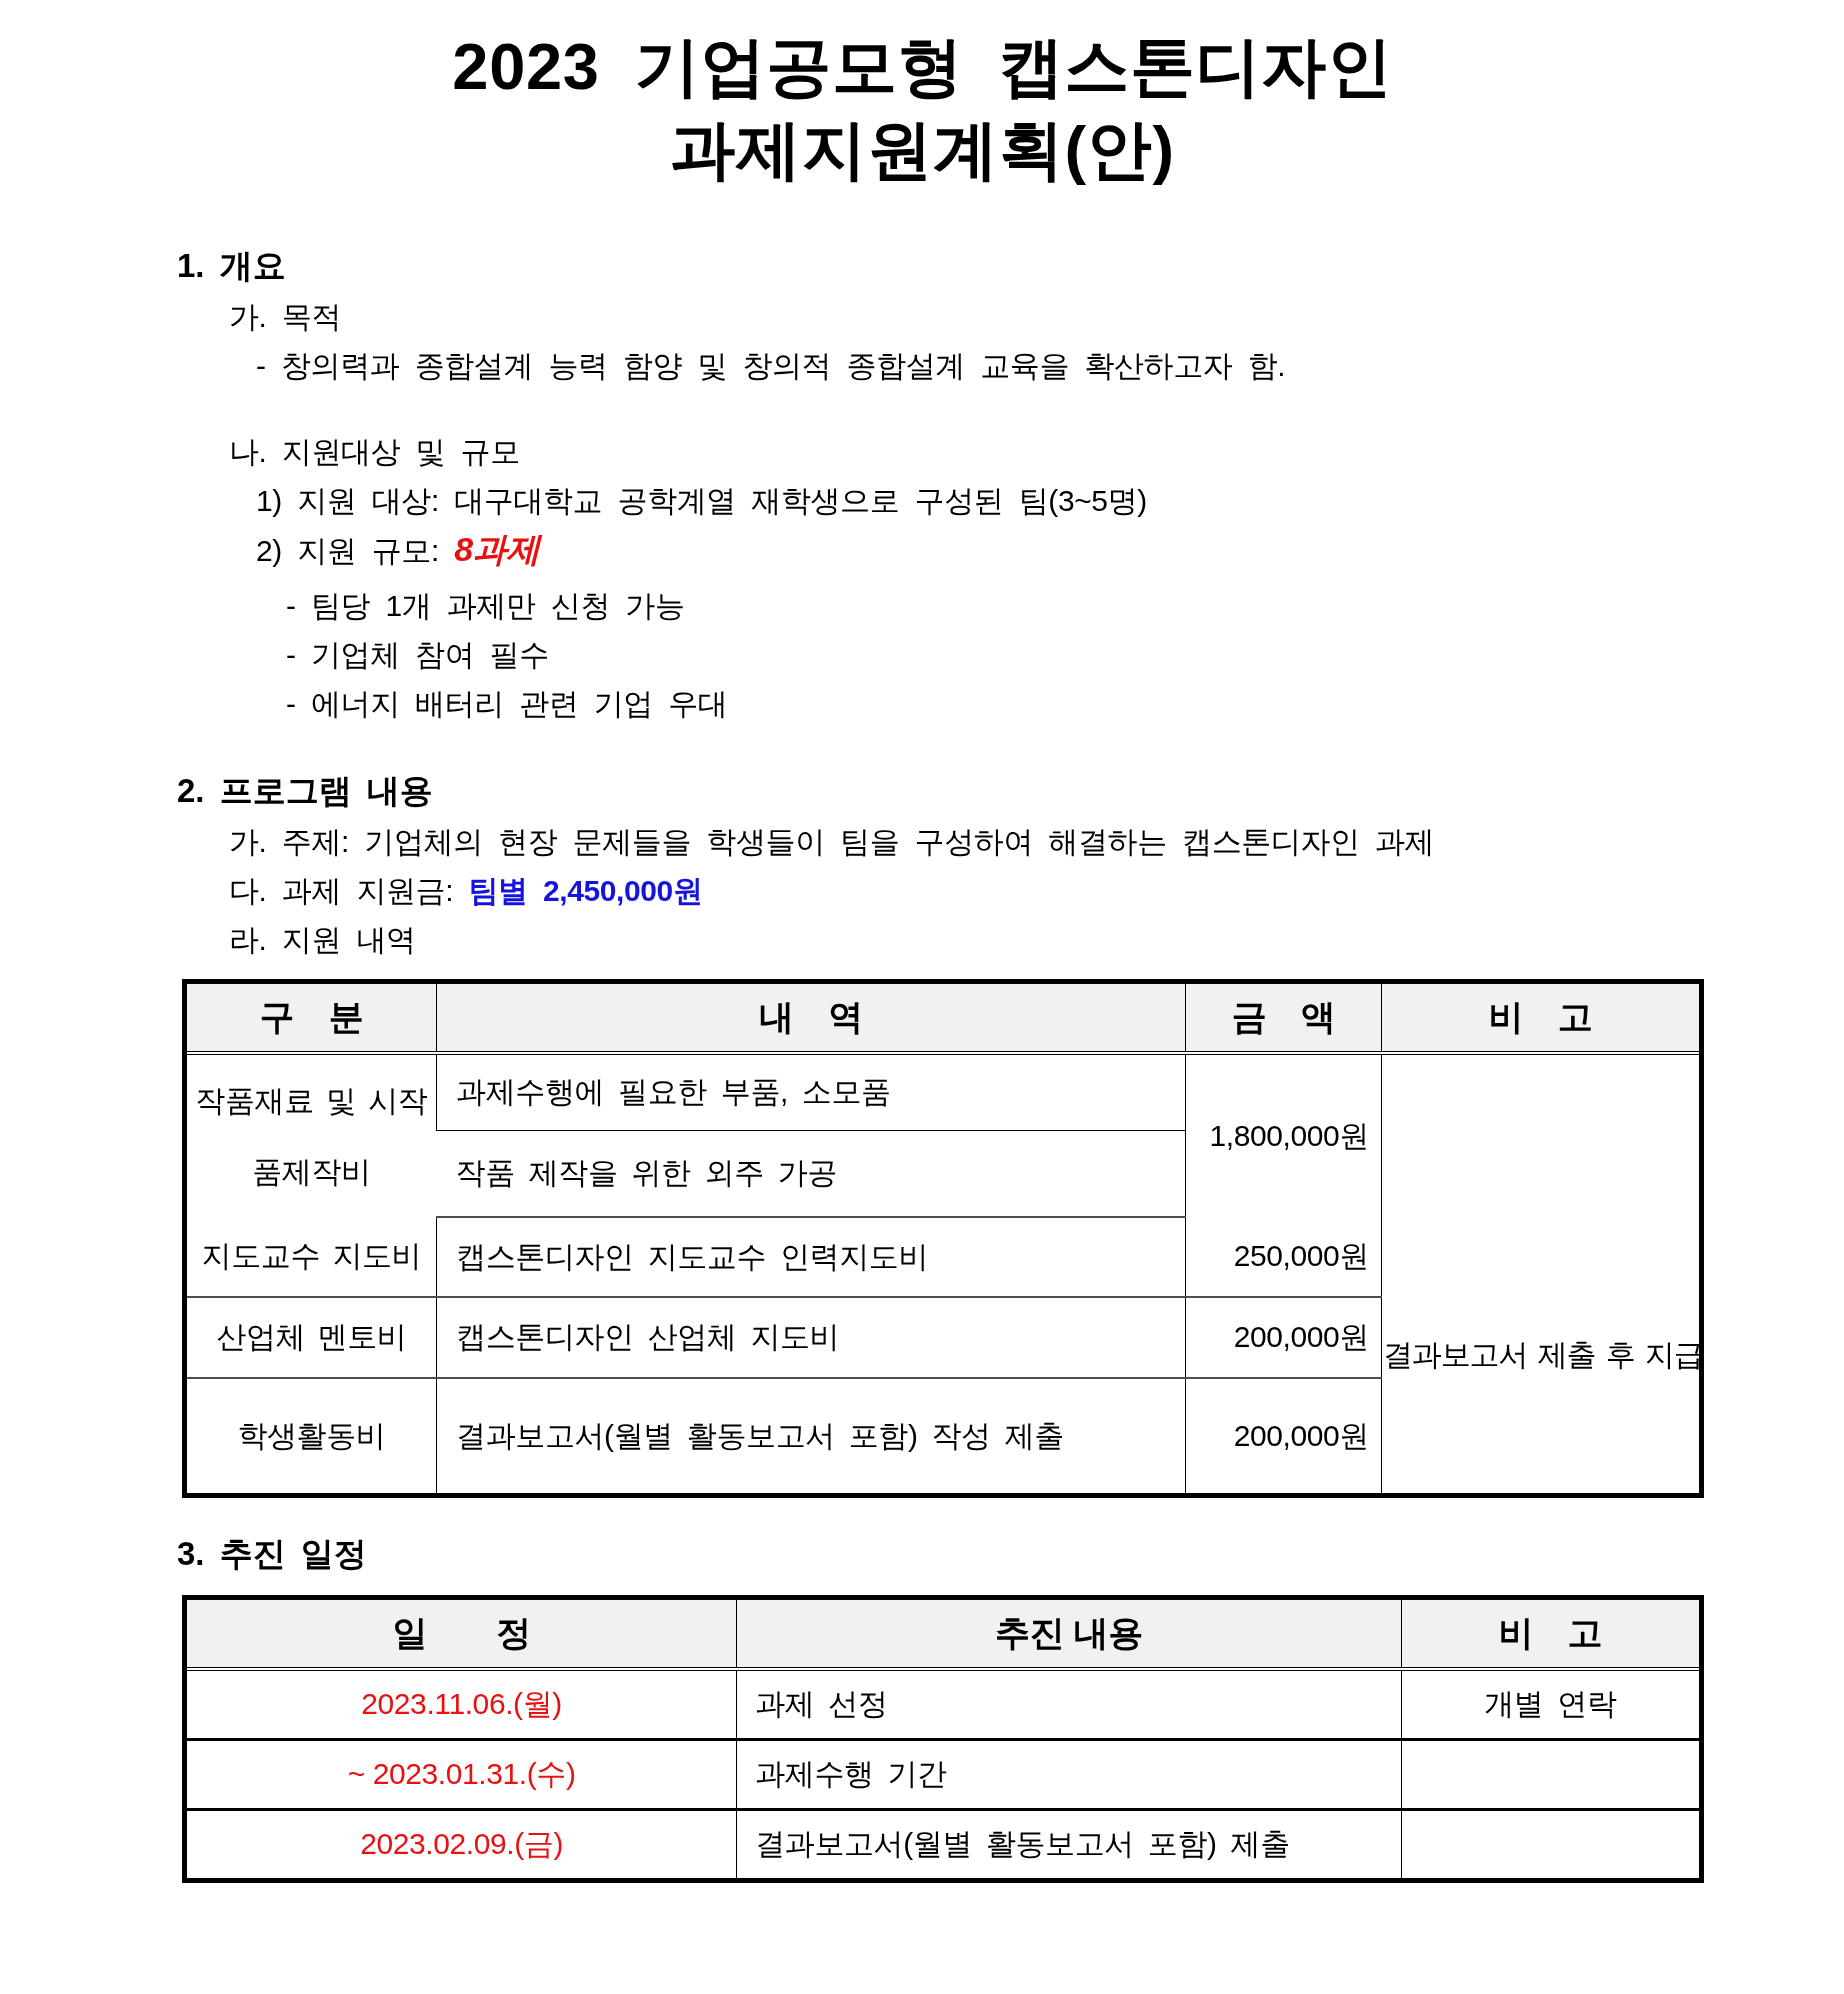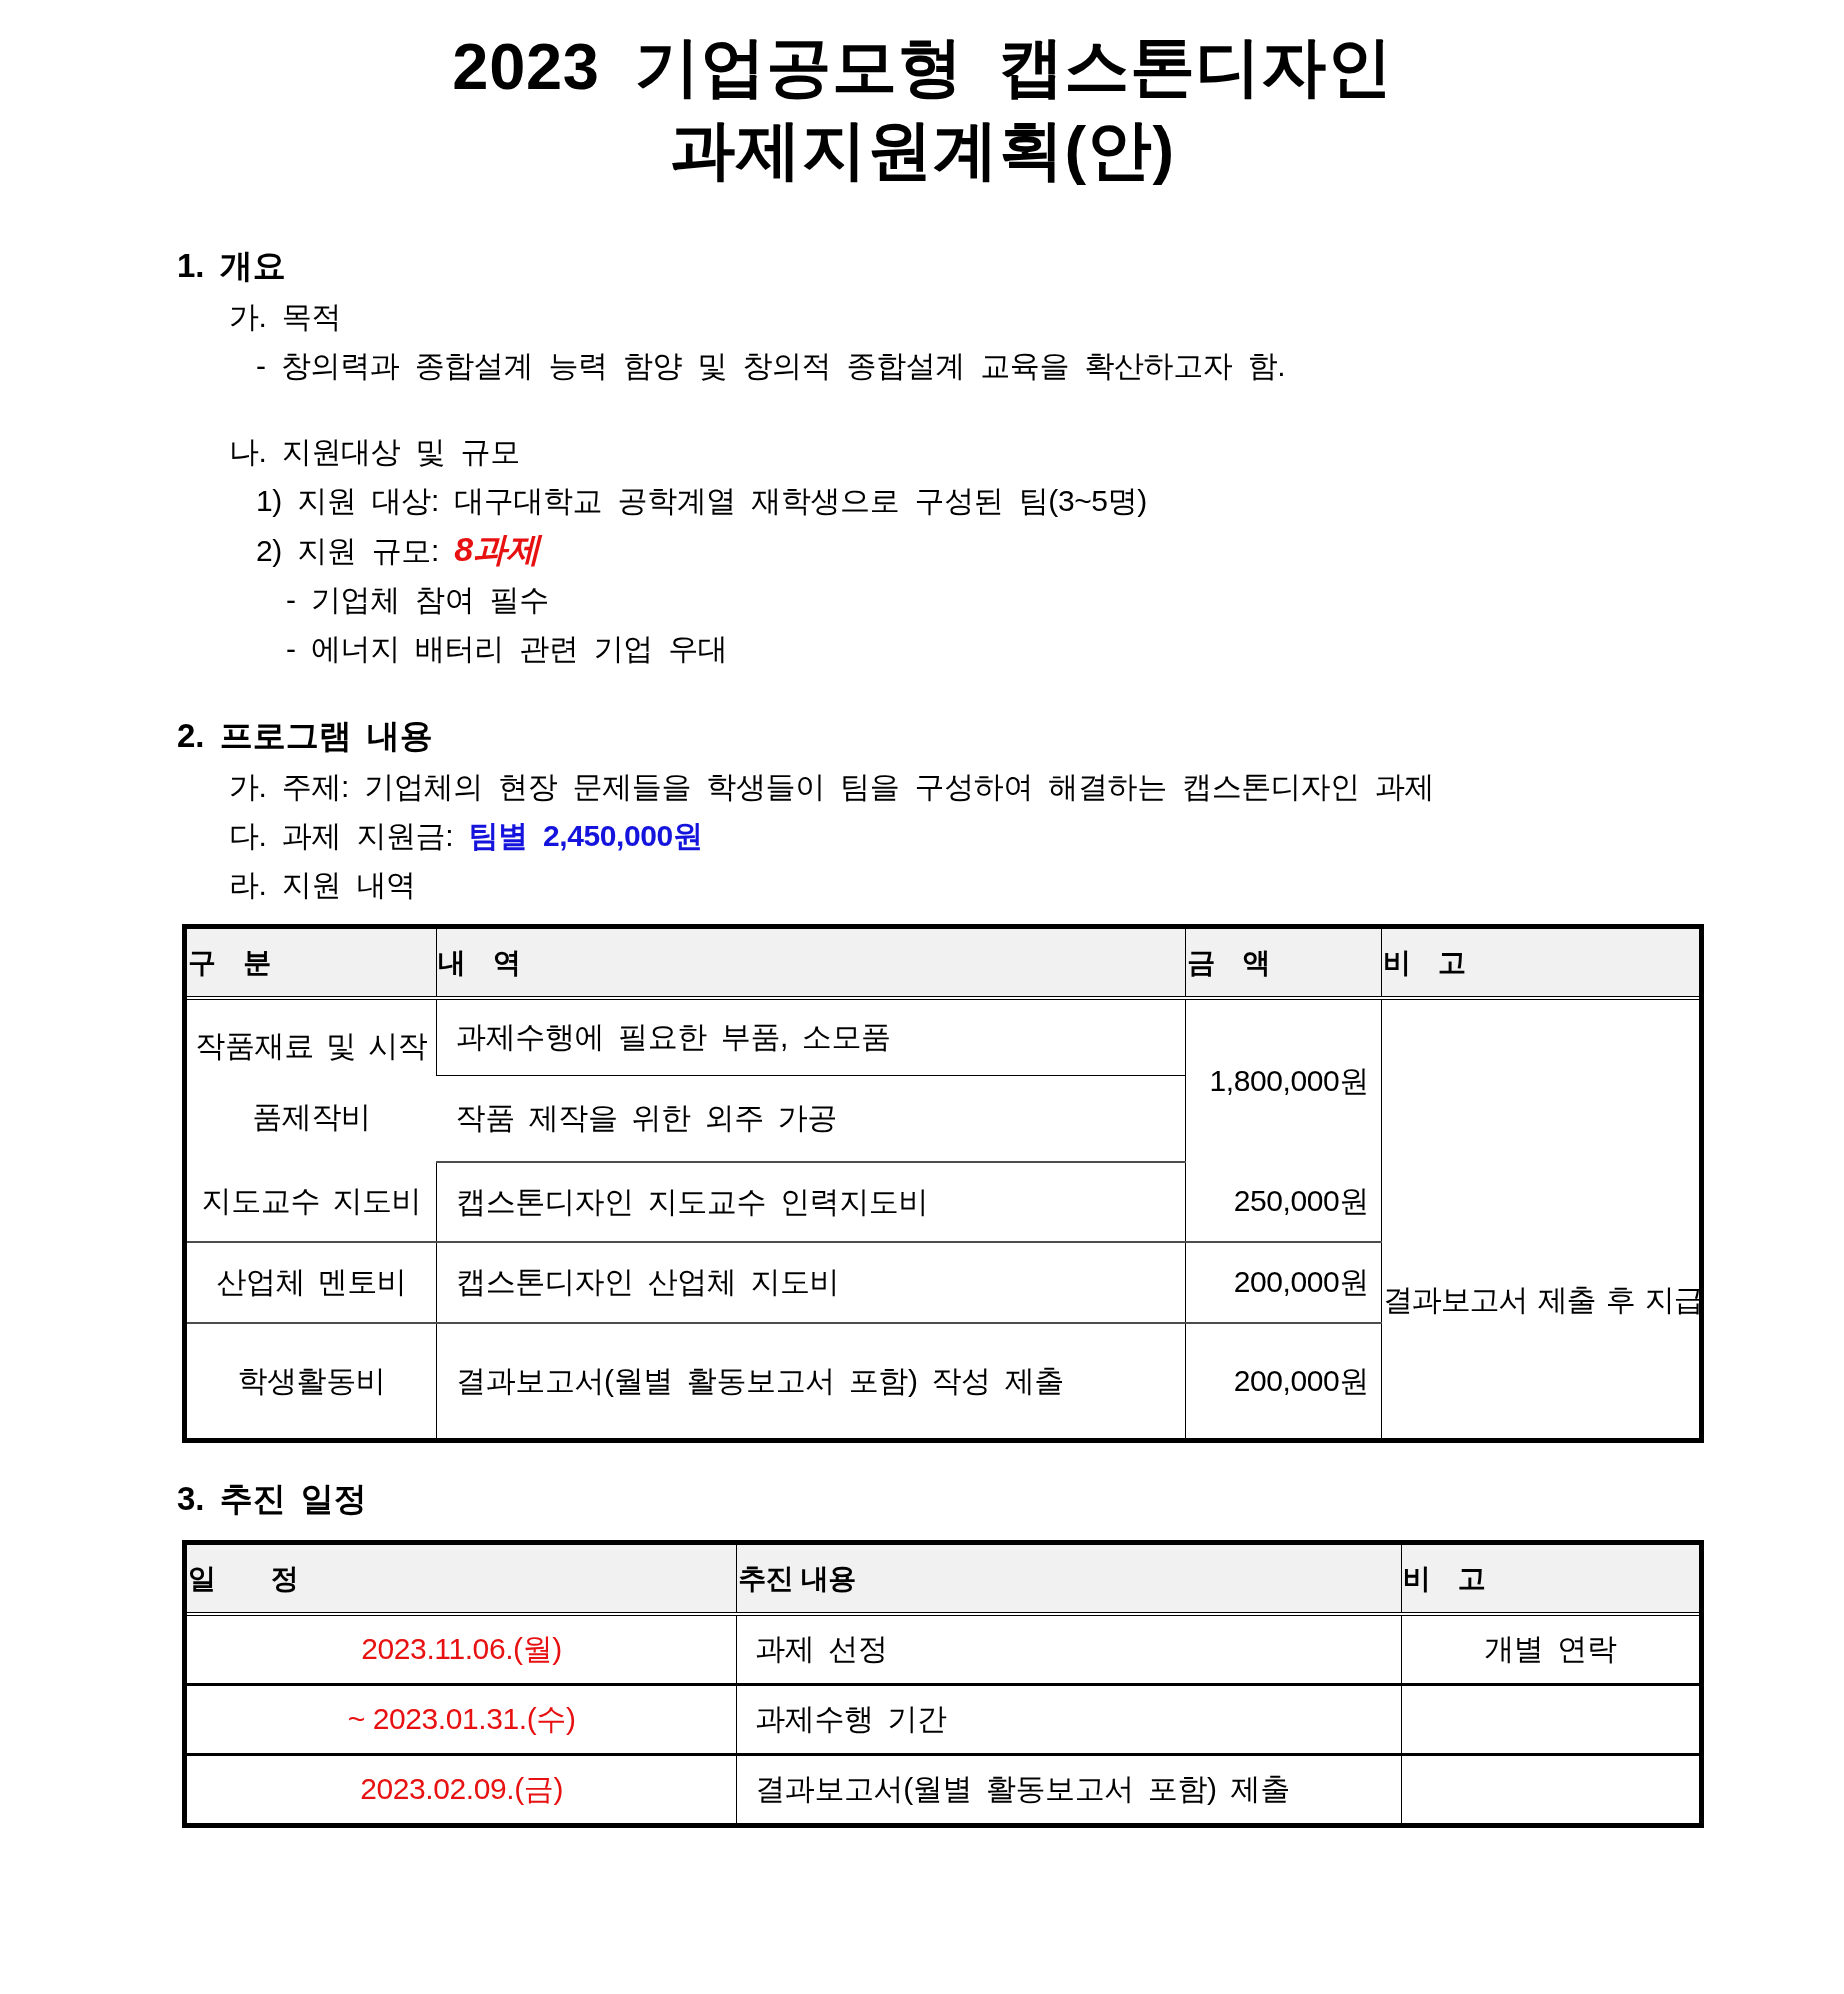--- a/index.html
+++ b/index.html
@@ -24,22 +24,22 @@
 
   .red-strong{color:var(--red,#e81111);font-weight:bold;font-size:34px;font-style:italic;}
   .blue-strong{color:var(--blue,#1414dd);font-weight:bold;}
 
   
   table{border-collapse:collapse;table-layout:fixed;width:1522px;margin-left:182px;
         font-size:30px;letter-spacing:-0.4px;}
   table{border:5.2px solid #000;}
   td{vertical-align:middle;overflow:hidden;}
 
-  tr.thead td{background:#f1f1f1;font-weight:bold;
-              border-bottom:4.5px double #000;height:65px;font-size:28px;}
+  tr.thead td{background:#f1f1f1;font-weight:bold;text-align:center;
+              border-bottom:4.5px double #000;height:65px;font-size:35px;}
 
   
   .t1{margin-top:15px;}
   .t1 td{border-left:1.5px solid #000;}
   .t1 td:first-child{border-left:none;}
   .t1 .cat{text-align:center;word-spacing:4.5px;}
   .t1 .cat-group{line-height:71px;}
   .t1 .detail{text-align:left;padding-left:19.3px;white-space:nowrap;word-spacing:6px;}
   .t1 .amt{text-align:right;padding-right:12px;white-space:nowrap;}
   .t1 .note{text-align:right;white-space:nowrap;letter-spacing:-1.1px;word-spacing:3px;}
@@ -67,20 +67,21 @@
     <div class="title-line">2023 기업공모형 캡스톤디자인</div>
     <div class="title-line">과제지원계획(안)</div>
   </div>
 
   <div class="h-sec h1x">1. 개요</div>
   <div class="line ind1">가. 목적</div>
   <div class="line ind2">- 창의력과 종합설계 능력 함양 및 창의적 종합설계 교육을 확산하고자 함.</div>
   <div class="line ind1 gap-top">나. 지원대상 및 규모</div>
   <div class="line ind2">1) 지원 대상: 대구대학교 공학계열 재학생으로 구성된 팀(3~5명)</div>
   <div class="line ind2"><span>2) 지원 규모: </span><span class="red-strong">8과제</span></div>
+  <div class="line ind3 gap-top-sm">- 팀당 1개 과제만 신청 가능</div>
   <div class="line ind3">- 기업체 참여 필수</div>
   <div class="line ind3">- 에너지 배터리 관련 기업 우대</div>
 
   <div class="h-sec h2x">2. 프로그램 내용</div>
   <div class="line ind1">가. 주제: 기업체의 현장 문제들을 학생들이 팀을 구성하여 해결하는 캡스톤디자인 과제</div>
   <div class="line ind1"><span>다. 과제 지원금: </span><span class="blue-strong">팀별 2,450,000원</span></div>
   <div class="line ind1">라. 지원 내역</div>
 
   <table class="t1">
     <colgroup>

